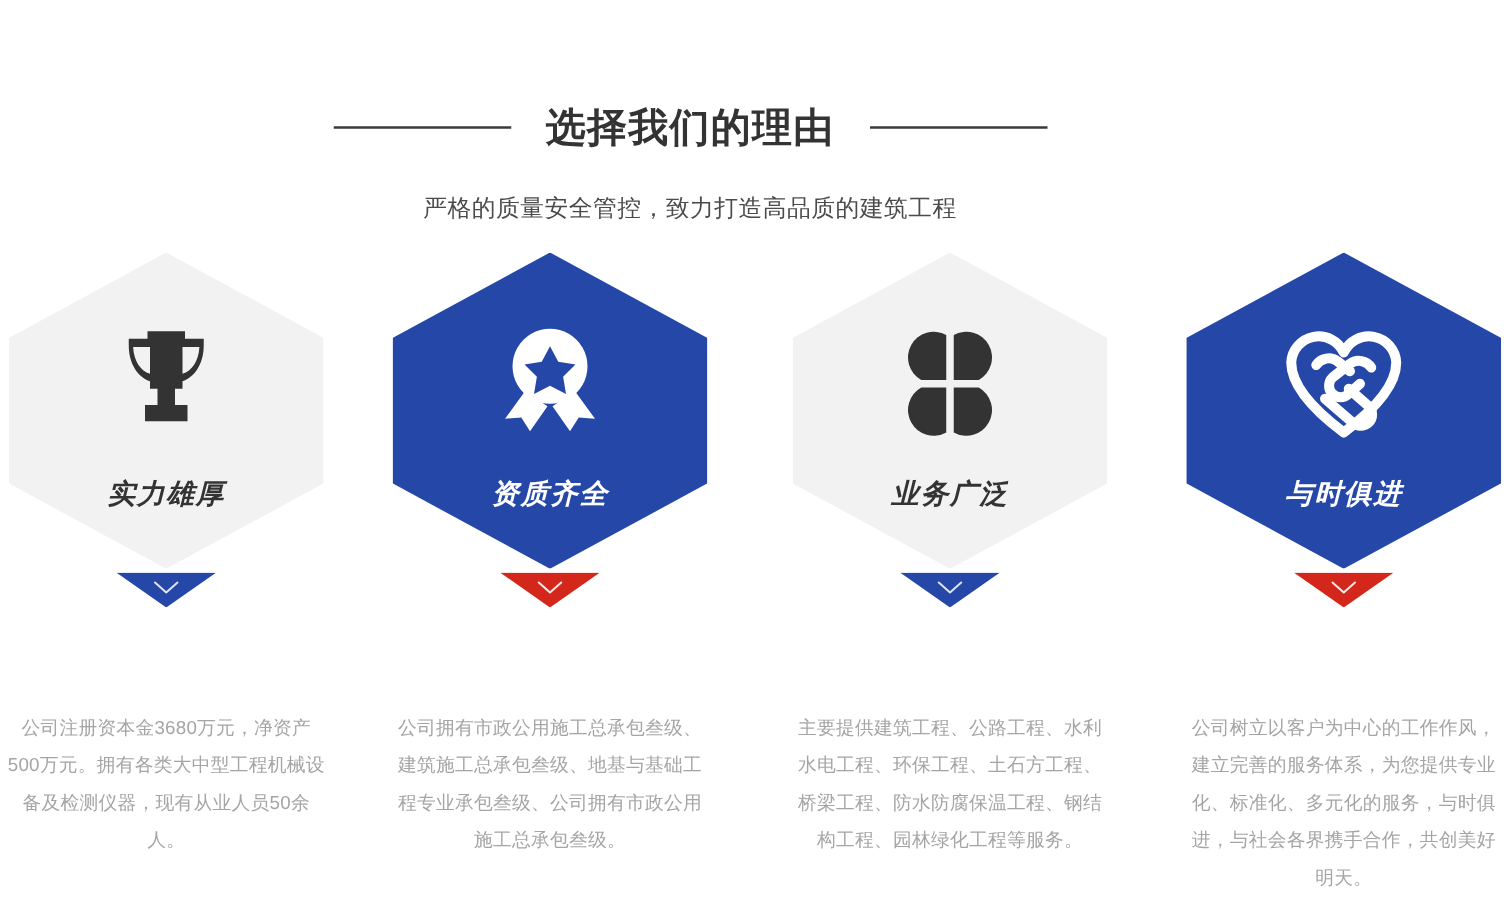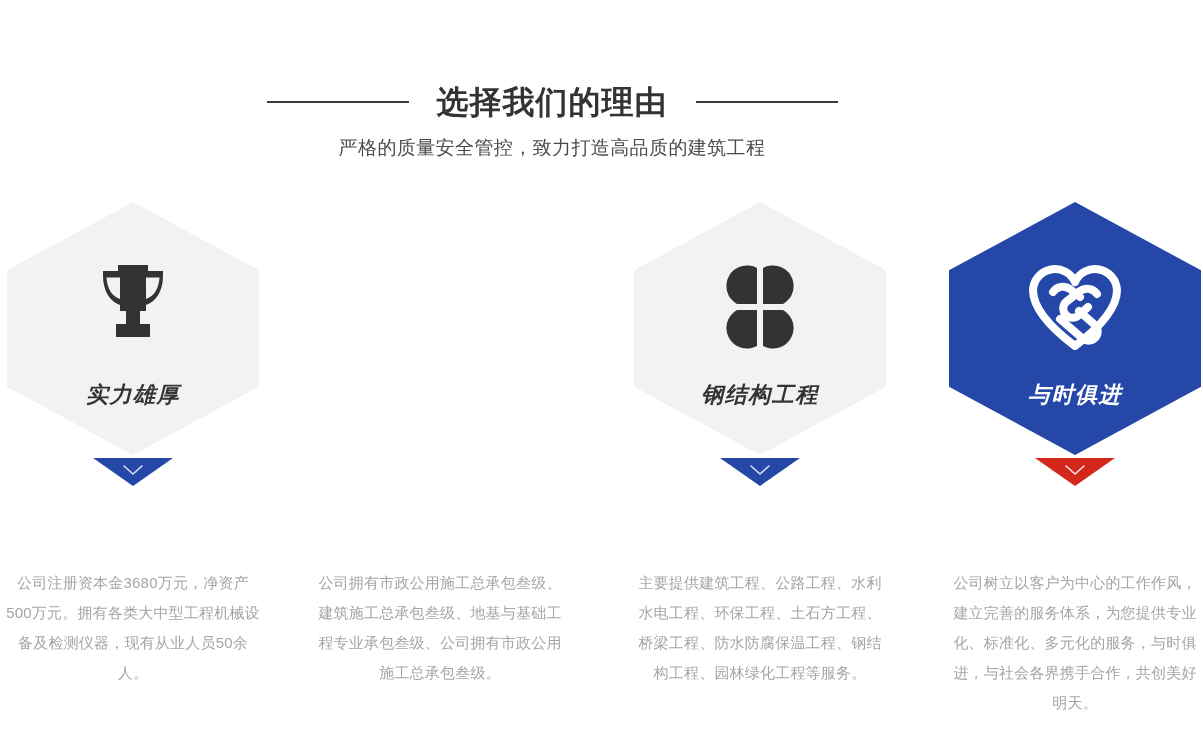--- a/index.html
+++ b/index.html
@@ -42,21 +42,21 @@
   .section-title {
     font-size: 32px;
     font-weight: bold;
     color: #333333;
     letter-spacing: 1px;
     line-height: 40px;
     white-space: nowrap;
   }
 
   .section-sub {
-    margin-top: 12px;
+    margin-top: 32px;
     font-size: 19px;
     color: #4b4b4b;
     line-height: 28px;
     letter-spacing: 0.4px;
   }
 
   
   .cards {
     position: absolute;
     top: 202px;
@@ -198,34 +198,53 @@
     </div>
     <div class="hex-label label-dark">实力雄厚</div>
     <div class="badge badge-blue"></div>
     <div class="badge-chev">
       <svg width="22" height="12" viewBox="0 0 22 12" aria-hidden="true">
         <polyline points="2,2 11,10 20,2" fill="none" stroke="#ffffff" stroke-width="1.6" stroke-linecap="round" stroke-linejoin="round" opacity="0.85"></polyline>
       </svg>
     </div>
   </div>
 
+  <div class="card card-2">
+    <div class="hex hex-blue"></div>
+    <div class="hex-icon">
+      <svg width="88" height="92" viewBox="0 0 88 92" aria-hidden="true">
+        <g fill="#ffffff">
+          <path d="M24 52 L8 74 l13 -1 l7 11 l14 -20 z"></path>
+          <path d="M64 52 L80 74 l-13 -1 l-7 11 l-14 -20 z"></path>
+          <path d="M44 2 a30 30 0 1 0 0.01 0 z M44 16 l6.6 12.3 l13.8 2.2 l-9.9 9.9 l2.3 13.7 L44 47.6 L31.2 54.1 l2.3 -13.7 l-9.9 -9.9 l13.8 -2.2 z" fill-rule="evenodd"></path>
+        </g>
+      </svg>
+    </div>
+    <div class="hex-label label-white">资质齐全</div>
+    <div class="badge badge-red"></div>
+    <div class="badge-chev">
+      <svg width="22" height="12" viewBox="0 0 22 12" aria-hidden="true">
+        <polyline points="2,2 11,10 20,2" fill="none" stroke="#ffffff" stroke-width="1.6" stroke-linecap="round" stroke-linejoin="round" opacity="0.9"></polyline>
+      </svg>
+    </div>
+  </div>
 
   <div class="card card-3">
     <div class="hex hex-light"></div>
     <div class="hex-icon">
       <svg width="86" height="86" viewBox="0 0 86 86" aria-hidden="true">
         <g fill="#333333">
           <path d="M40 40 H20 A20 20 0 0 1 40 4 z"></path>
           <path d="M46 40 V4 A20 20 0 0 1 66 40 z"></path>
           <path d="M40 46 V82 A20 20 0 0 1 20 46 z"></path>
           <path d="M46 46 H66 A20 20 0 0 1 46 82 z"></path>
         </g>
       </svg>
     </div>
-    <div class="hex-label label-dark">钢结构工程</div>
+    <div class="hex-label label-dark">业务广泛</div>
     <div class="badge badge-blue"></div>
     <div class="badge-chev">
       <svg width="22" height="12" viewBox="0 0 22 12" aria-hidden="true">
         <polyline points="2,2 11,10 20,2" fill="none" stroke="#ffffff" stroke-width="1.6" stroke-linecap="round" stroke-linejoin="round" opacity="0.85"></polyline>
       </svg>
     </div>
   </div>
 
   <div class="card card-4">
     <div class="hex hex-blue"></div>

